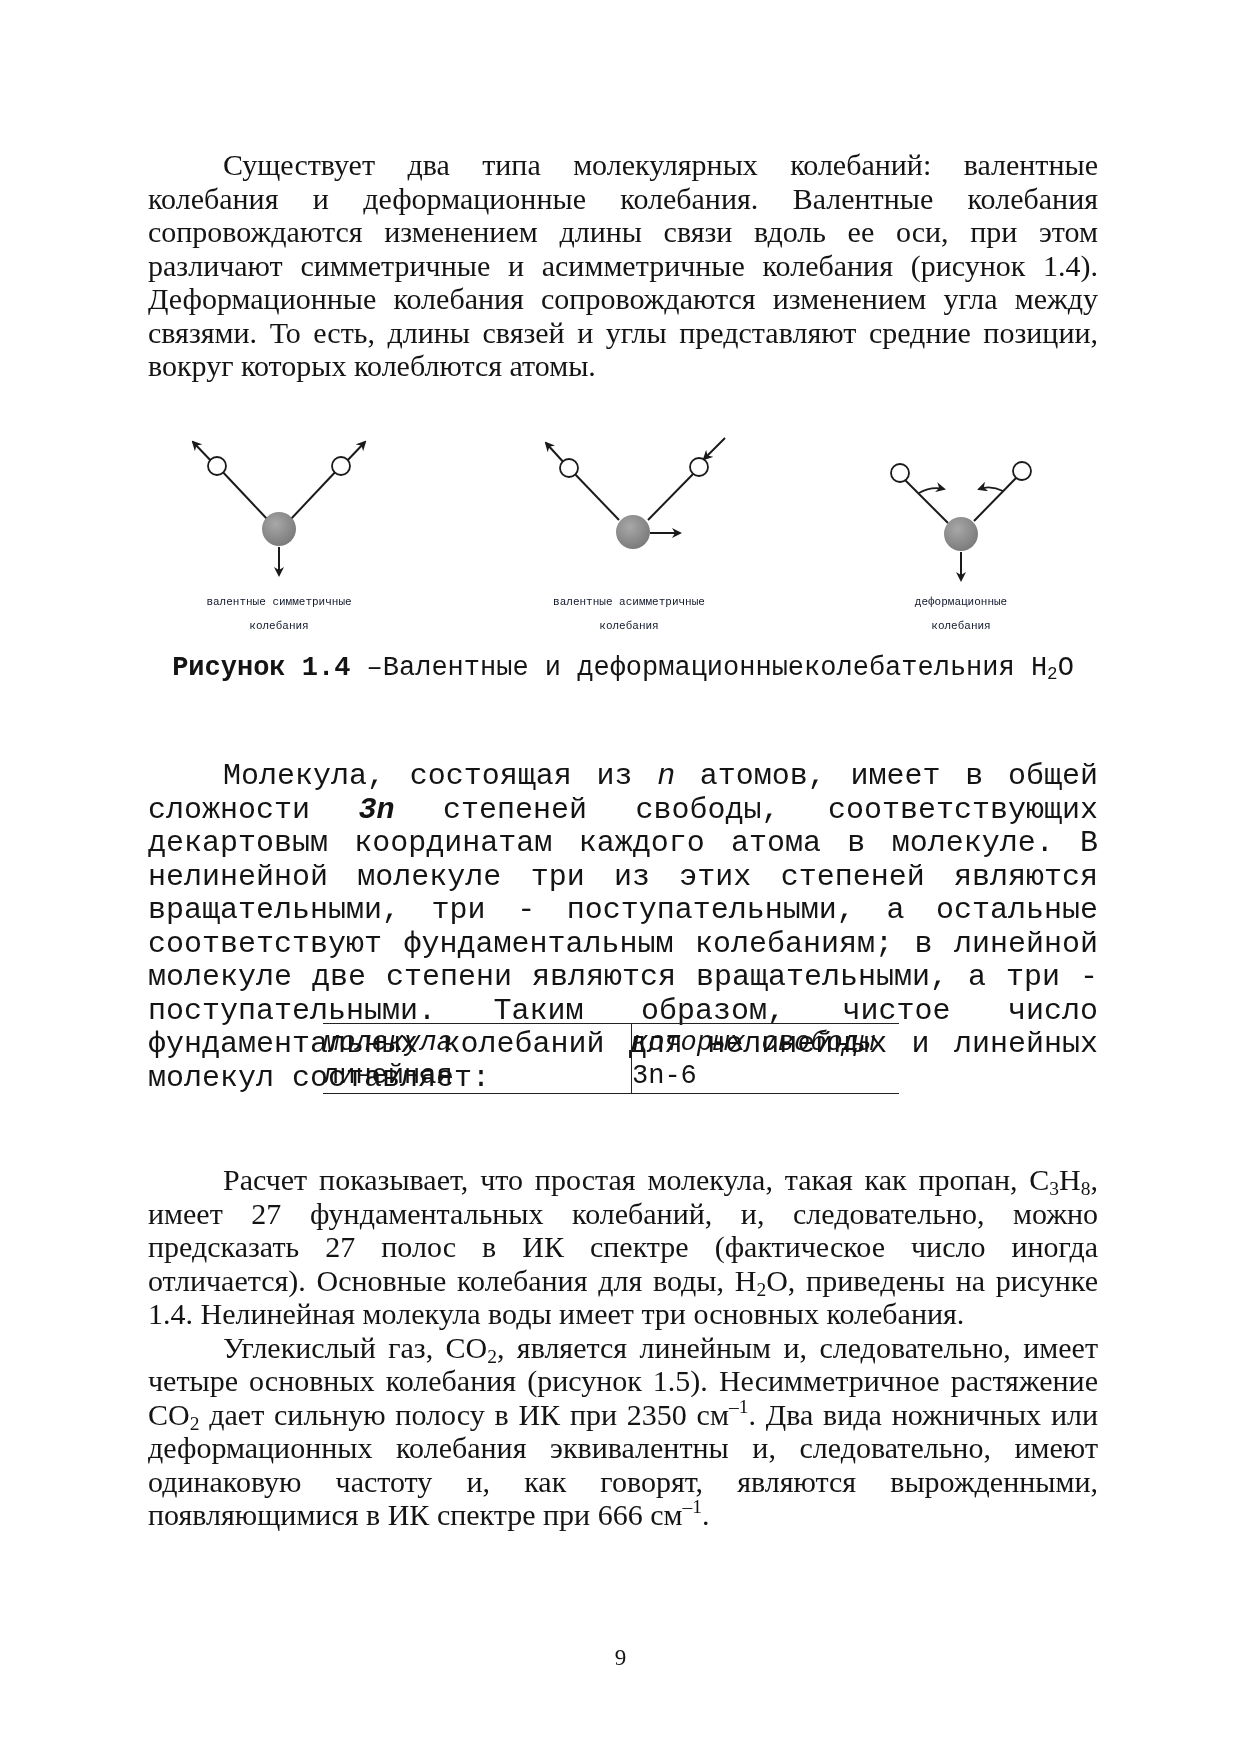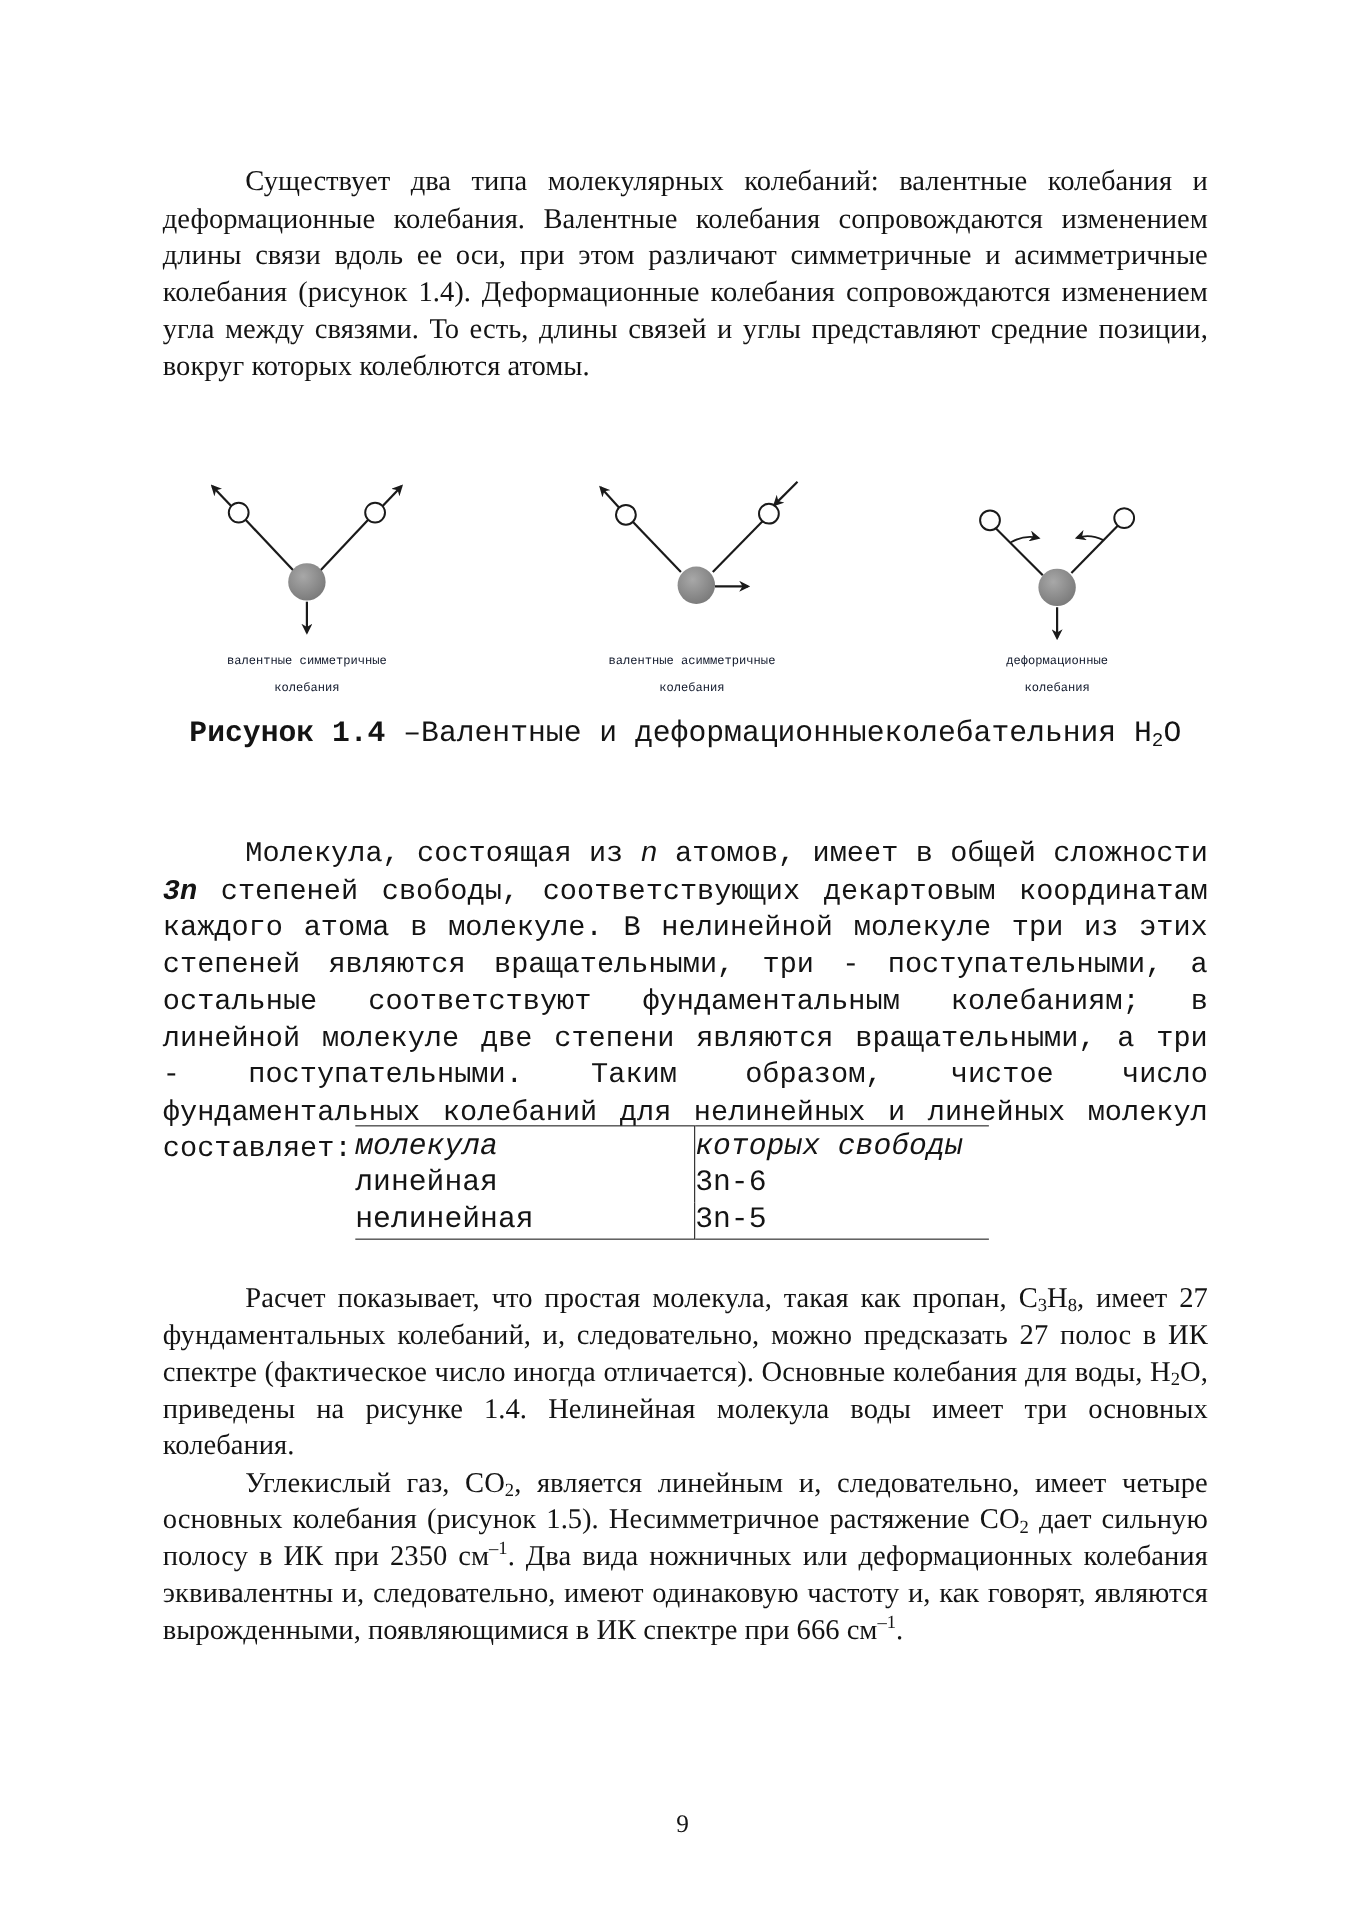--- a/index.html
+++ b/index.html
@@ -1,19 +1,19 @@
 <!DOCTYPE html>
 <html><head>
   <meta charset="utf-8">
   <style>
     html, body { margin: 0; padding: 0; background: #ffffff; }
     body { width: 1241px; height: 1754px; position: relative; overflow: hidden;
            font-family: "Liberation Serif", "DejaVu Serif", serif; color: #141414; }
     .page { position: absolute; left: 148px; top: 148px; width: 950px; }
-    .text { font-size: 26px; line-height: 33.5px; text-align: justify; margin: 0; }
+    .text { font-size: 30px; line-height: 33.5px; text-align: justify; margin: 0; }
     .indent { text-indent: 75px; }
     .subhead { font-style: italic; font-size: 27px; line-height: 33.5px; margin: 0 0 0 75px; }
     .figure { position: absolute; left: 148px; top: 425px; width: 950px; height: 225px; }
     .fig-svg { position: absolute; left: 0; top: 0; }
     .fig-label { position: absolute; font-family: Liberation Mono, monospace;
                  font-size: 11px; line-height: 24px; text-align: center; color: #0f172a; }
     .caption { position: absolute; left: 148px; top: 652px; width: 950px; text-align: center;
                font-size: 27px; line-height: 33.5px; font-family: Liberation Mono, monospace; }
     .caption b { font-weight: bold; }
     sub { font-size: 65%; vertical-align: -0.25em; line-height: 0; }
@@ -109,24 +109,20 @@
     <tr>
       <th class="col1">молекула</th>
       <th>которых свободы</th>
     </tr>
   </thead>
   <tbody>
     <tr>
       <td class="col1">линейная</td>
       <td>3n-6</td>
     </tr>
-    <tr>
-      <td class="col1">нелинейная</td>
-      <td>3n-5</td>
-    </tr>
   </tbody>
 </table>
 
 <div class="para3">
   <p class="text indent"><span>Расчет показывает, что простая молекула, такая как пропан, C</span><sub>3</sub><span>H</span><sub>8</sub><span>, имеет 27 фундаментальных колебаний, и, следовательно, можно предсказать 27 полос в ИК спектре (фактическое число иногда отличается). Основные колебания для воды, H</span><sub>2</sub><span>O, приведены на рисунке 1.4. Нелинейная молекула воды имеет три основных колебания.</span></p>
   <p class="text indent"><span>Углекислый газ, CO</span><sub>2</sub><span>, является линейным и, следовательно, имеет четыре основных колебания (рисунок 1.5). Несимметричное растяжение CO</span><sub>2</sub><span> дает сильную полосу в ИК при 2350 см</span><sup>–1</sup><span>. Два вида ножничных или деформационных колебания эквивалентны и, следовательно, имеют одинаковую частоту и, как говорят, являются вырожденными, появляющимися в ИК спектре при 666 см</span><sup>–1</sup><span>.</span></p>
 </div>
 
 <div class="page-number">9</div>
 

